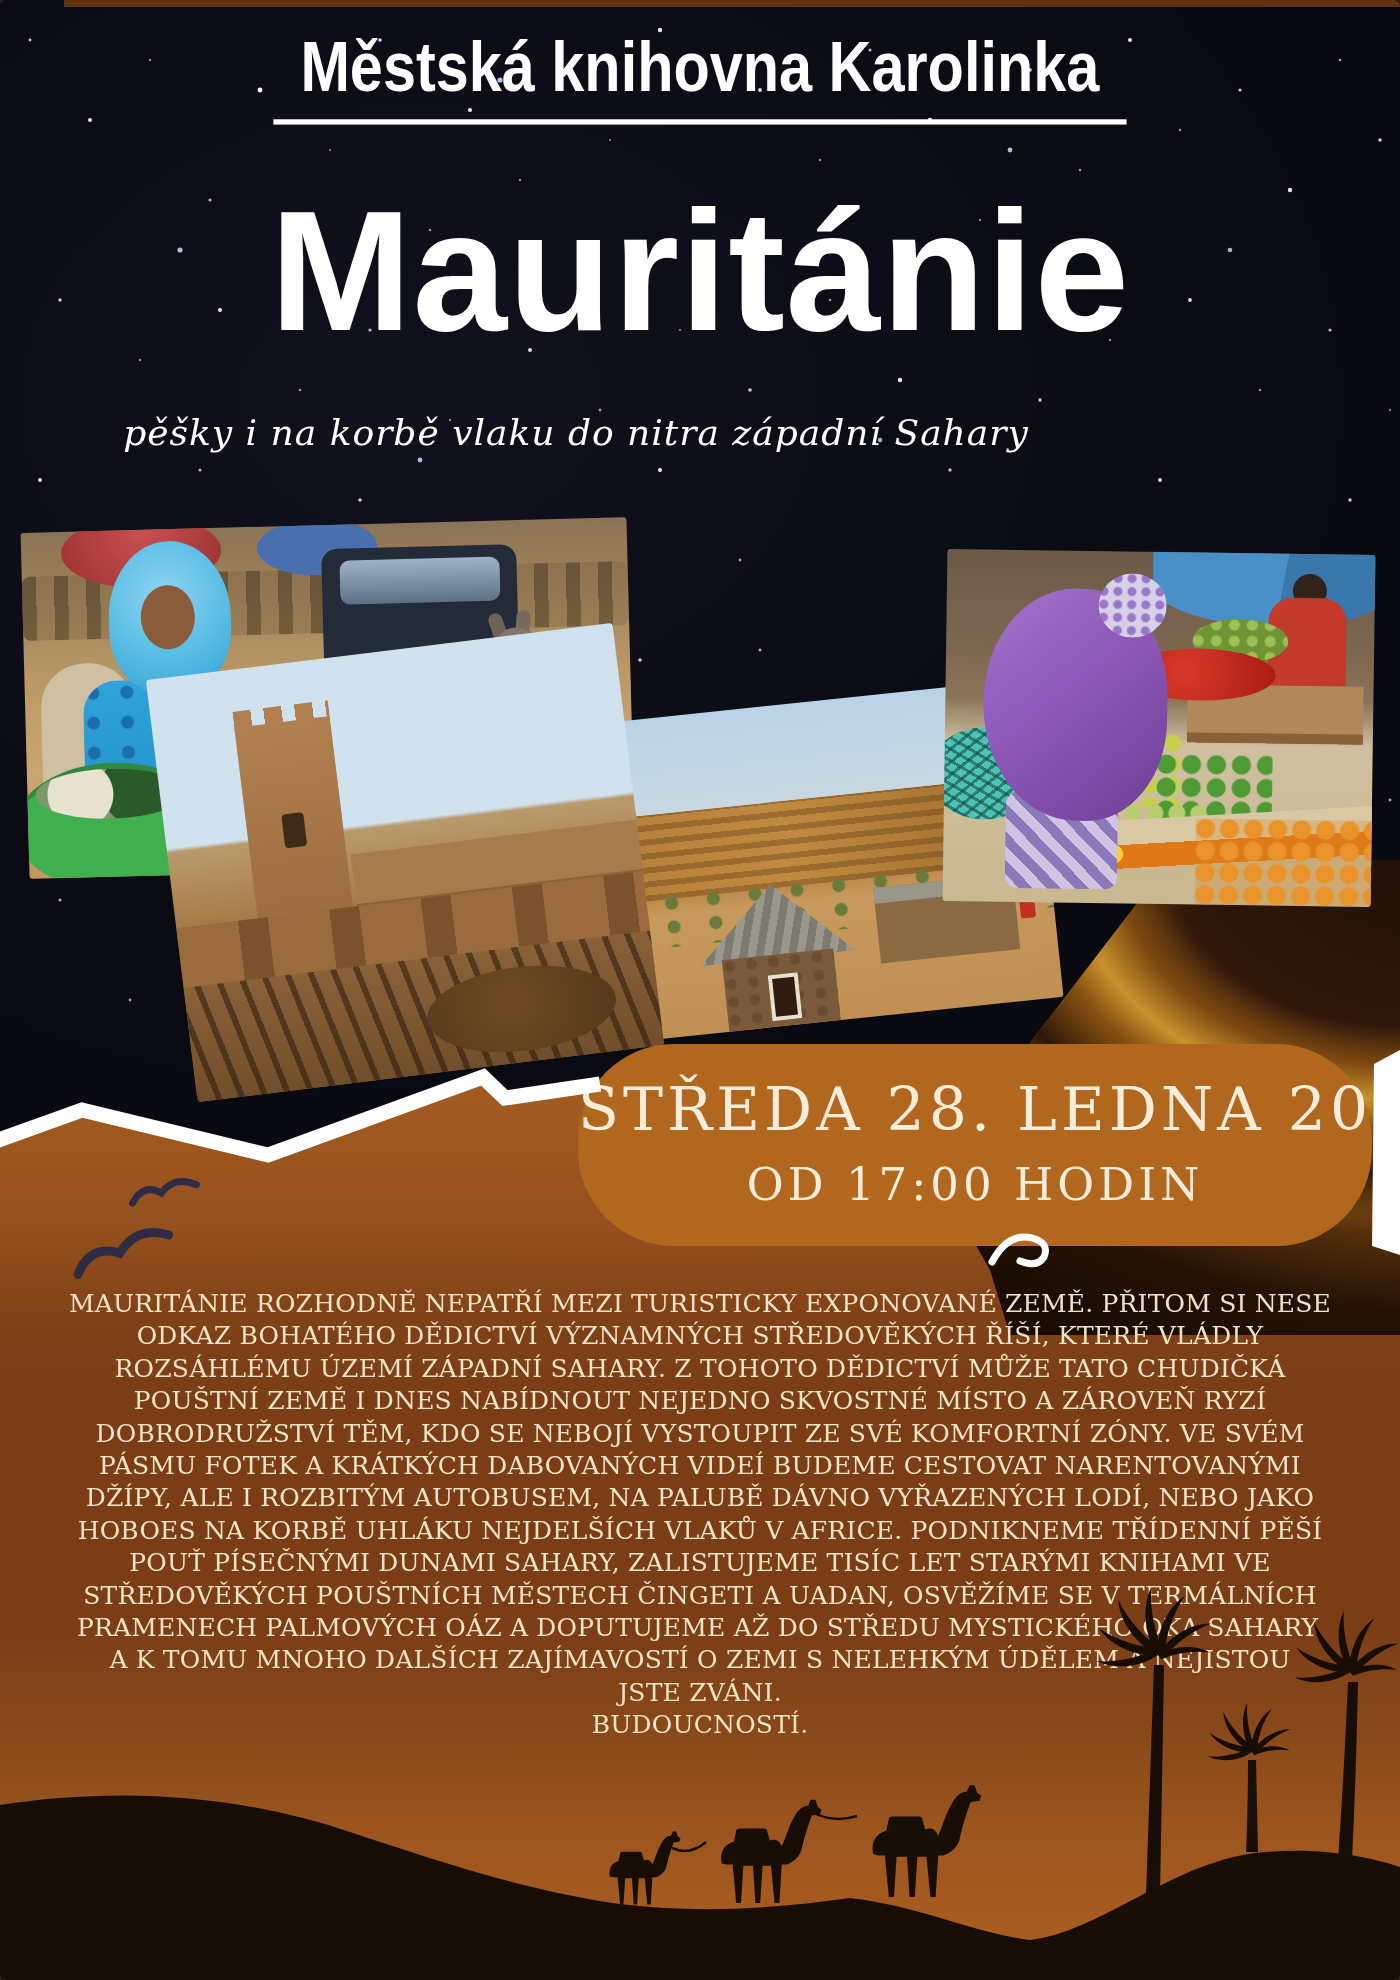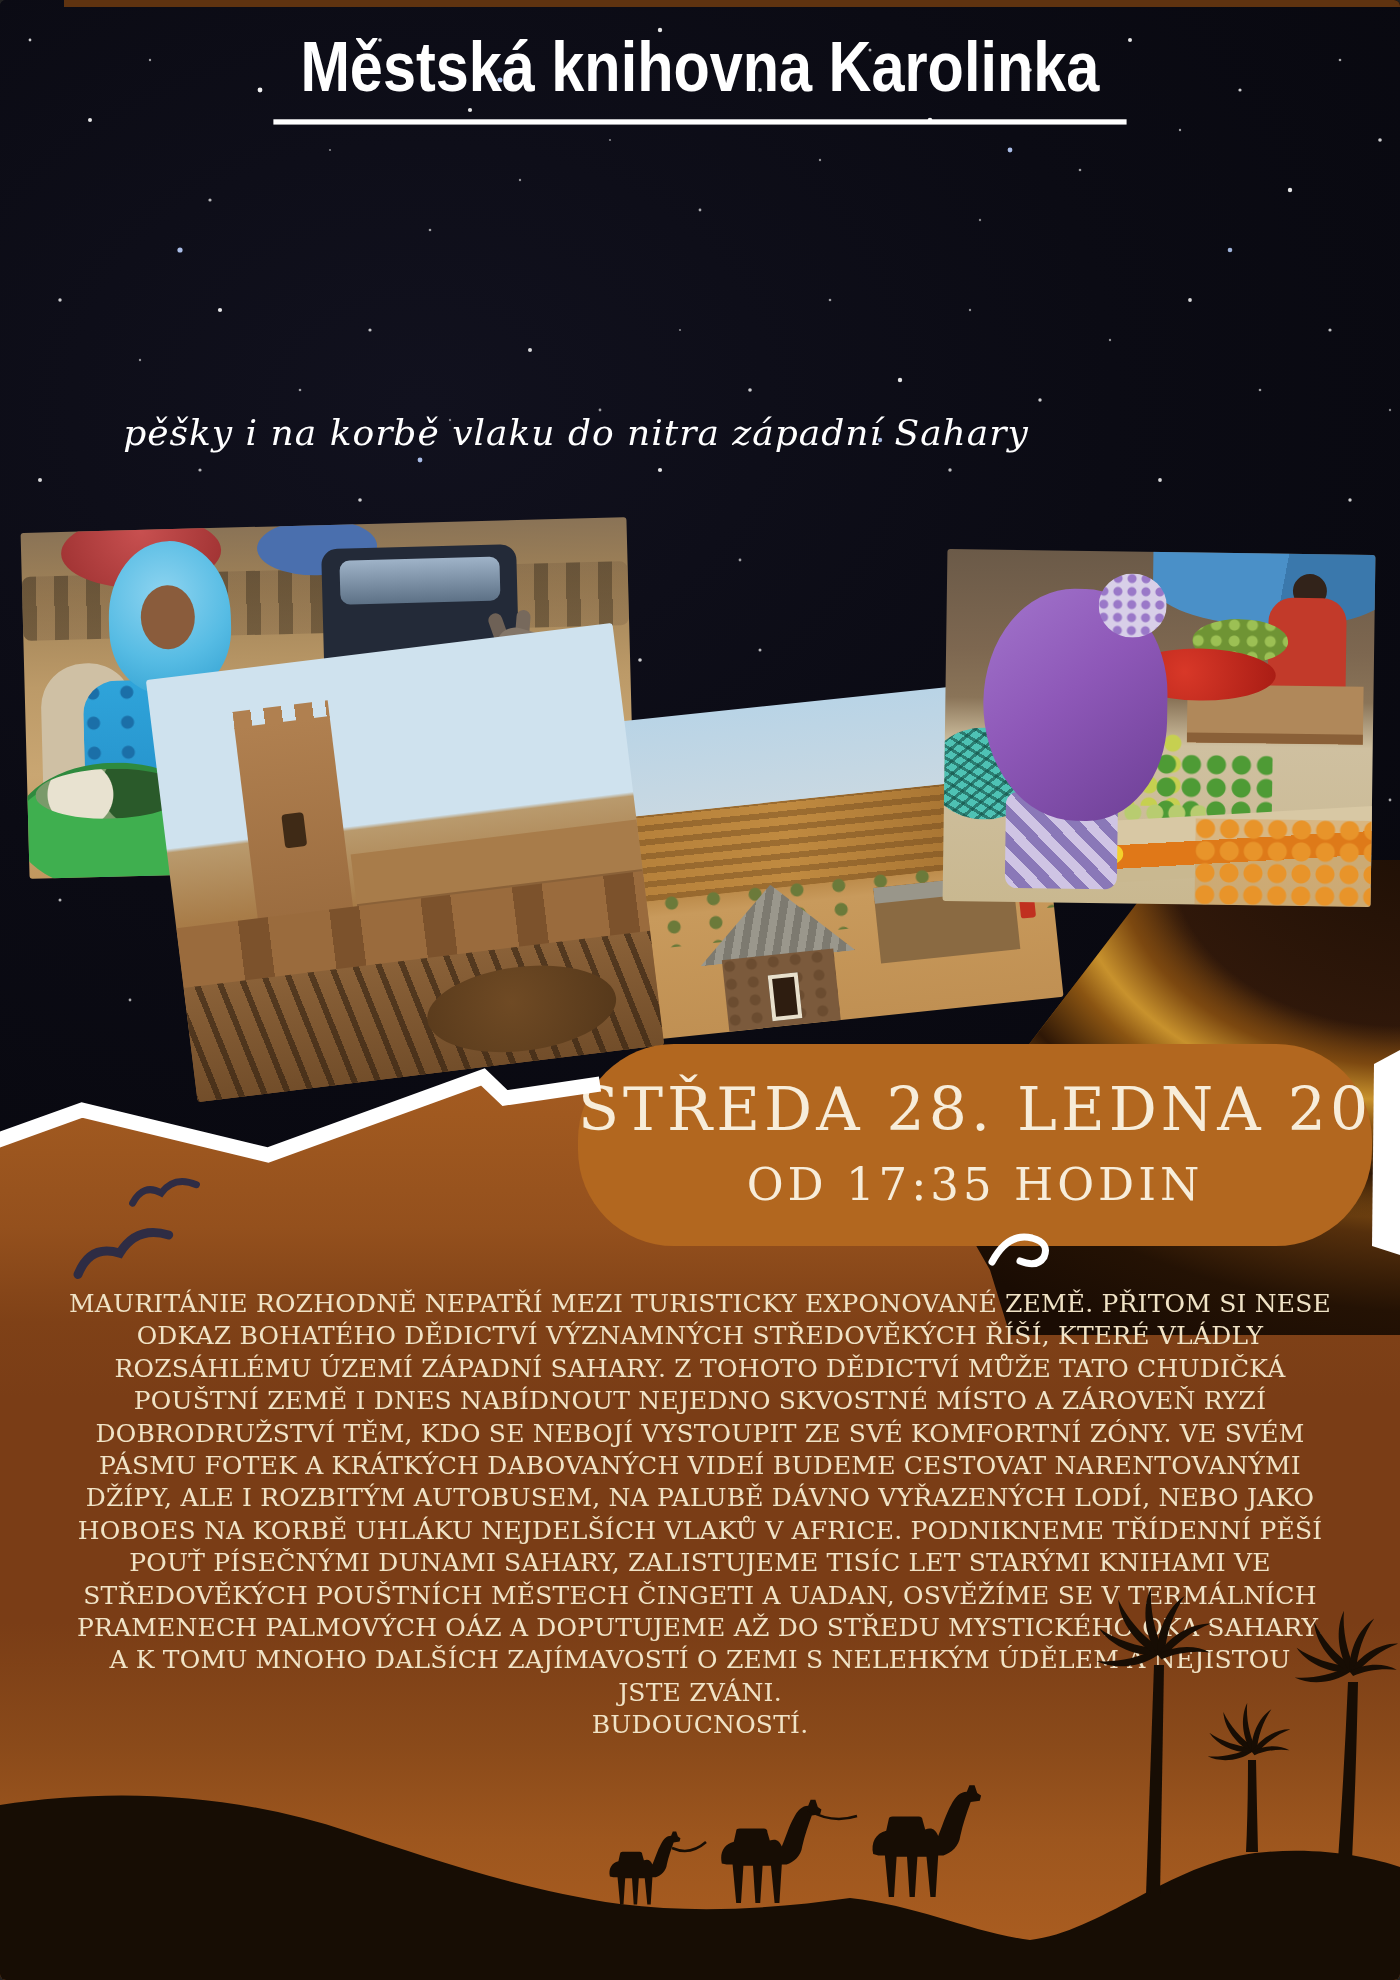--- a/index.html
+++ b/index.html
@@ -262,20 +262,21 @@
 
   <div class="topbar"></div>
 
   <div class="swoosh"></div>
 
   <div class="lower"></div>
 
   <div class="header-wrap">
     <span class="library">Městská knihovna Karolinka</span>
   </div>
+  <div class="big-title">Mauritánie</div>
   <div class="tagline">pěšky i na korbě vlaku do nitra západní Sahary</div>
 
   <div class="photo photo1">
     <div class="p1-crowd"></div>
     <div class="p1-umb-red"></div>
     <div class="p1-umb-blue"></div>
     <div class="p1-suv"></div>
     <div class="p1-suv-glass"></div>
     <div class="p1-pole"></div>
     <div class="p1-donkey"></div>
@@ -327,21 +328,21 @@
     <div class="p4-table-front"></div>
     <div class="p4-oranges"></div>
     <div class="p4-banner-dot"></div>
     <div class="p4-skirt"></div>
     <div class="p4-woman"></div>
     <div class="p4-headwrap"></div>
   </div>
 
   <div class="badge">
     <div class="badge-line1">STŘEDA 28. LEDNA 2026</div>
-    <div class="badge-line2">OD 17:35 HODIN</div>
+    <div class="badge-line2">OD 17:00 HODIN</div>
   </div>
 
   <svg class="accents" viewBox="0 0 1400 1980">
     <path d="M-10,1143 L82,1110 L268,1155 L483,1077 L505,1098 L600,1084" stroke="#ffffff" stroke-width="15" fill="none"></path>
     <path d="M1374,1064 L1400,1050 L1400,1255 L1372,1246 Z" fill="#ffffff"></path>
     <path d="M992,1262 Q1008,1232 1032,1238 Q1050,1243 1044,1257 Q1037,1268 1020,1261" stroke="#ffffff" stroke-width="7" stroke-linecap="round" fill="none"></path>
     <g stroke="#2e2c44" fill="none" stroke-linecap="round">
       <path d="M132,1200 q14,-18 30,-5 q16,-15 36,-2" stroke-width="7" transform="rotate(-10 150 1198)"></path>
       <path d="M76,1268 q20,-26 46,-9 q24,-22 52,-4" stroke-width="9" transform="rotate(-16 100 1264)"></path>
     </g>

